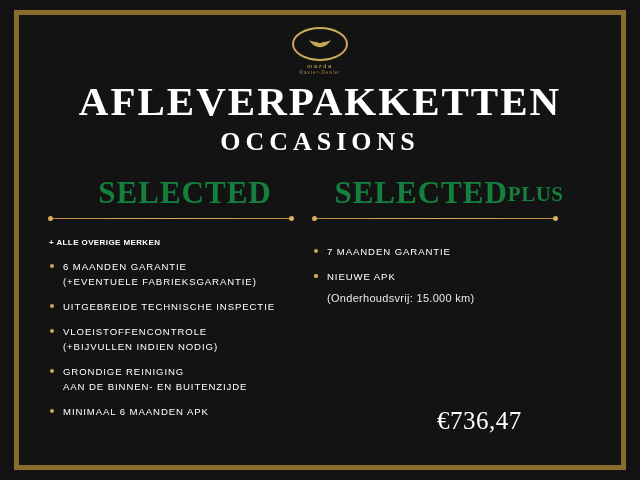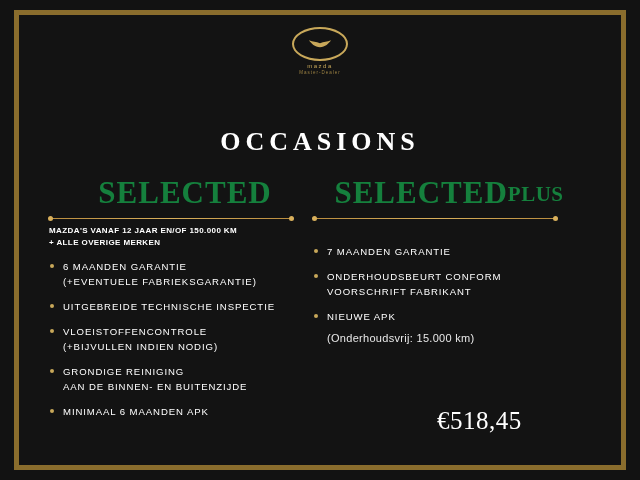--- a/index.html
+++ b/index.html
@@ -208,29 +208,30 @@
     <div class="logo-wrap">
       <div class="logo-oval">
         <svg class="wing" viewBox="0 0 26 14">
           <path d="M13 11 C8 11 4 7 2 4 C6 6 9 5 13 7 C17 5 20 6 24 4 C22 7 18 11 13 11 Z" fill="#c8a85a"></path>
         </svg>
       </div>
       <div class="logo-word">mazda</div>
       <div class="logo-sub">Master-Dealer</div>
     </div>
 
+    <div class="title">AFLEVERPAKKETTEN</div>
     <div class="subtitle">OCCASIONS</div>
 
     <div class="col col-left">
       <div class="col-head">
         <span>SELECTED</span><span class="plus"></span>
       </div>
       <div class="divider"></div>
       <div class="note">
-        <b>MAZDA'S VANAF 12 JAAR EN/OF 150.000 KM</b><br>
+        <br>
         <b>+ ALLE OVERIGE MERKEN</b>
       </div>
       <ul class="items">
         <li><span class="bullet"></span><span style="white-space:pre-line">6 MAANDEN GARANTIE
 (+EVENTUELE FABRIEKSGARANTIE)</span></li>
         <li><span class="bullet"></span><span style="white-space:pre-line">UITGEBREIDE TECHNISCHE INSPECTIE</span></li>
         <li><span class="bullet"></span><span style="white-space:pre-line">VLOEISTOFFENCONTROLE
   (+BIJVULLEN INDIEN NODIG)</span></li>
         <li><span class="bullet"></span><span style="white-space:pre-line">GRONDIGE REINIGING
 AAN DE BINNEN- EN BUITENZIJDE</span></li>
@@ -238,23 +239,22 @@
       </ul>
     </div>
 
     <div class="col col-right">
       <div class="col-head">
         <span>SELECTED</span><span class="plus">PLUS</span>
       </div>
       <div class="divider"></div>
       <ul class="items" style="margin-top:26px">
         <li><span class="bullet"></span><span style="white-space:pre-line">7 MAANDEN GARANTIE</span></li>
-        <li><span class="bullet"></span><span style="white-space:pre-line">ONDERHOUDSBEURT CONFORM
-VOORSCHRIFT FABRIKANT</span></li>
+        <li><span class="bullet"></span></li>
         <li><span class="bullet"></span><span style="white-space:pre-line">NIEUWE APK</span></li>
       </ul>
       <div class="small-note">(Onderhoudsvrij: 15.000 km)</div>
     </div>
 
-    <div class="price price-right">€518,45</div>
+    <div class="price price-right">€736,47</div>
 
   </div>
 </div>
 
 </body></html>

